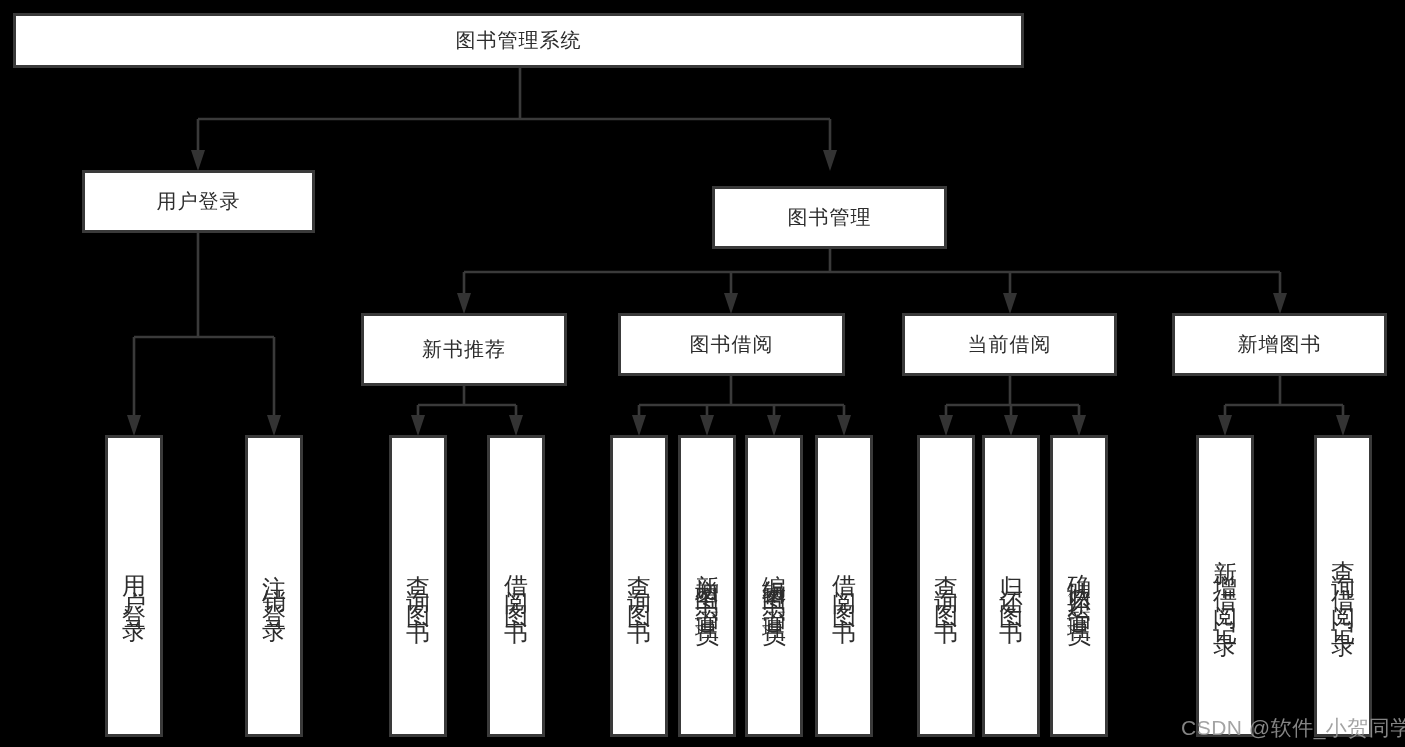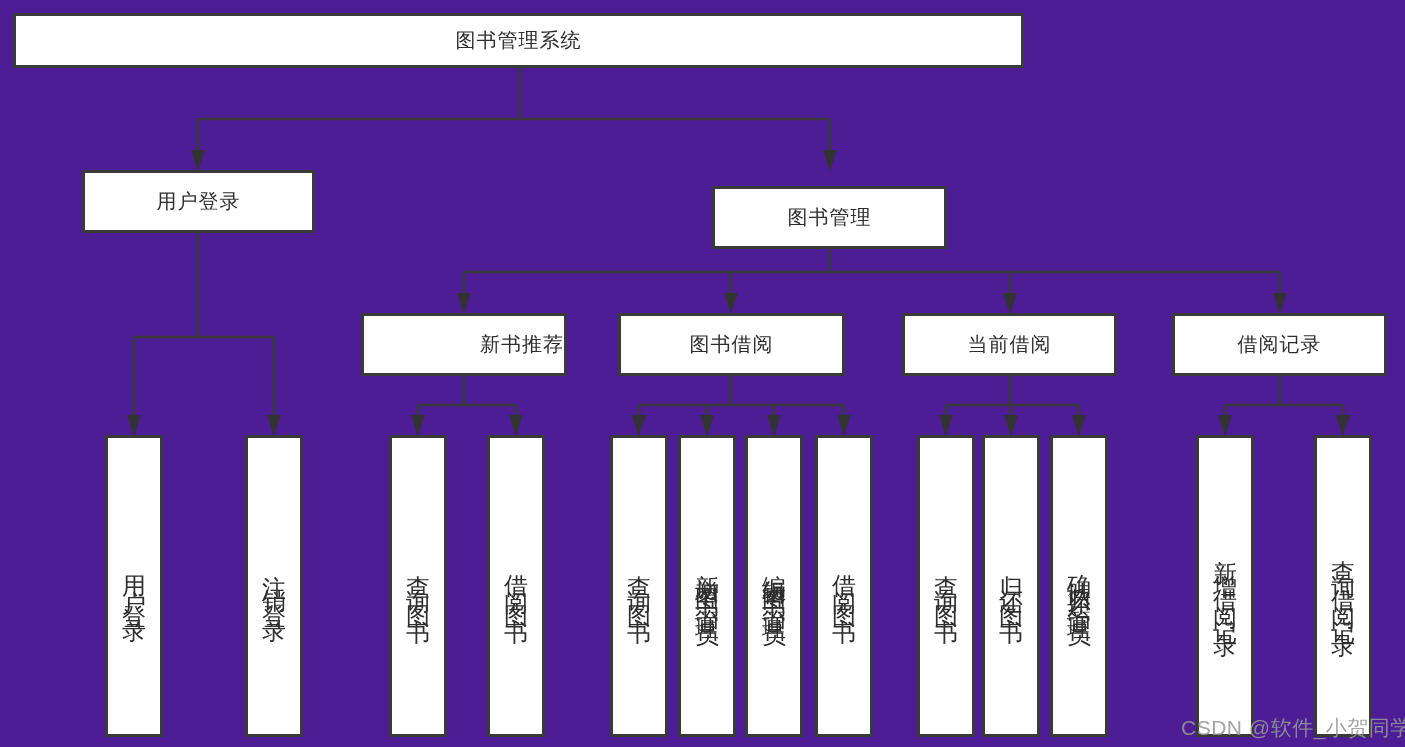--- a/index.html
+++ b/index.html
@@ -1,20 +1,20 @@
 <!DOCTYPE html>
 <html><head>
 <meta charset="utf-8">
 <style>
   html, body { margin: 0; padding: 0; background: #ffffff; }
   #canvas {
     position: relative;
     width: 1405px;
     height: 747px;
-    background: #4c1d95;
+    background: #000000;
     font-family: "Liberation Sans", "DejaVu Sans", sans-serif;
     overflow: hidden;
   }
   #connectors {
     position: absolute;
     left: 0; top: 0;
     width: 1405px; height: 747px;
     pointer-events: none;
   }
   .node {
@@ -106,31 +106,31 @@
     <span>图书管理系统</span>
   </div>
 
   <div class="node" style="left:82px; top:170px; width:233px; height:63px;">
     <span>用户登录</span>
   </div>
   <div class="node" style="left:712px; top:186px; width:235px; height:63px;">
     <span>图书管理</span>
   </div>
 
-  <div class="node" style="left:361px; top:313px; width:206px; height:63px;justify-content:flex-end;">
+  <div class="node" style="left:361px; top:313px; width:206px; height:73px;">
     <span>新书推荐</span>
   </div>
   <div class="node" style="left:618px; top:313px; width:227px; height:63px;">
     <span>图书借阅</span>
   </div>
   <div class="node" style="left:902px; top:313px; width:215px; height:63px;">
     <span>当前借阅</span>
   </div>
   <div class="node" style="left:1172px; top:313px; width:215px; height:63px;">
-    <span>借阅记录</span>
+    <span>新增图书</span>
   </div>
 
   <div class="node leaf" style="left:105px;">
     <span class="vlabel">用户登录</span>
   </div>
   <div class="node leaf" style="left:245px;">
     <span class="vlabel">注销登录</span>
   </div>
 
   <div class="node leaf" style="left:389px;">

